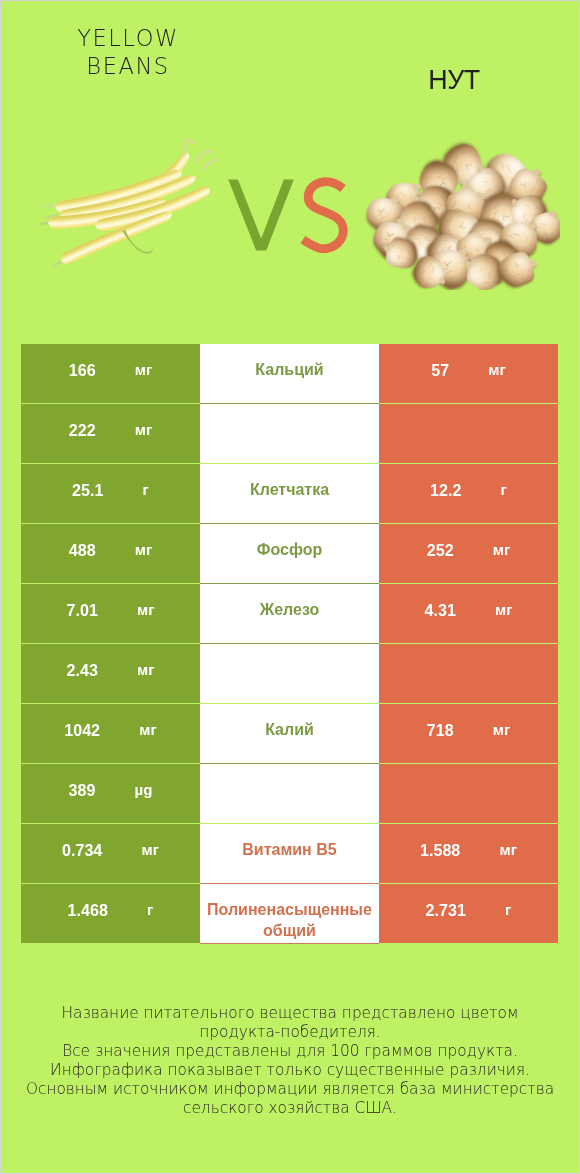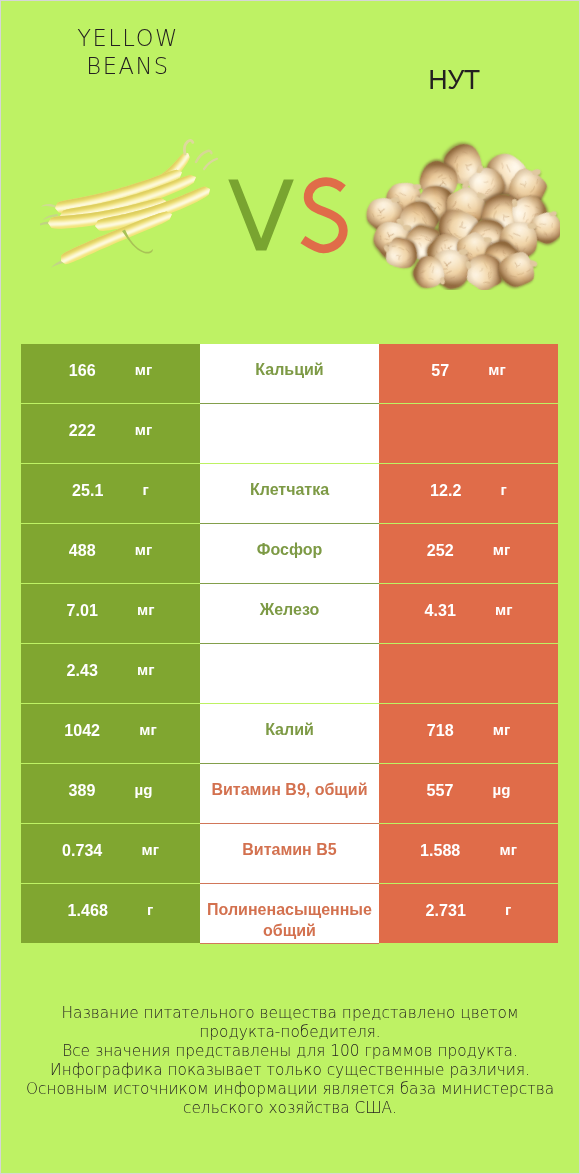--- a/index.html
+++ b/index.html
@@ -556,23 +556,20 @@
           <span>718</span>
           <span class="u">мг</span>
         </div>
   </div>
 
   <div class="row win-r">
     <div class="cell left val">
           <span>389</span>
           <span class="u">µg</span>
         </div>
-    <div class="cell mid">
-          <span>Витамин B9, общий</span>
-        </div>
     <div class="cell right val">
           <span>557</span>
           <span class="u">µg</span>
         </div>
   </div>
 
   <div class="row win-r">
     <div class="cell left val">
           <span>0.734</span>
           <span class="u">мг</span>

